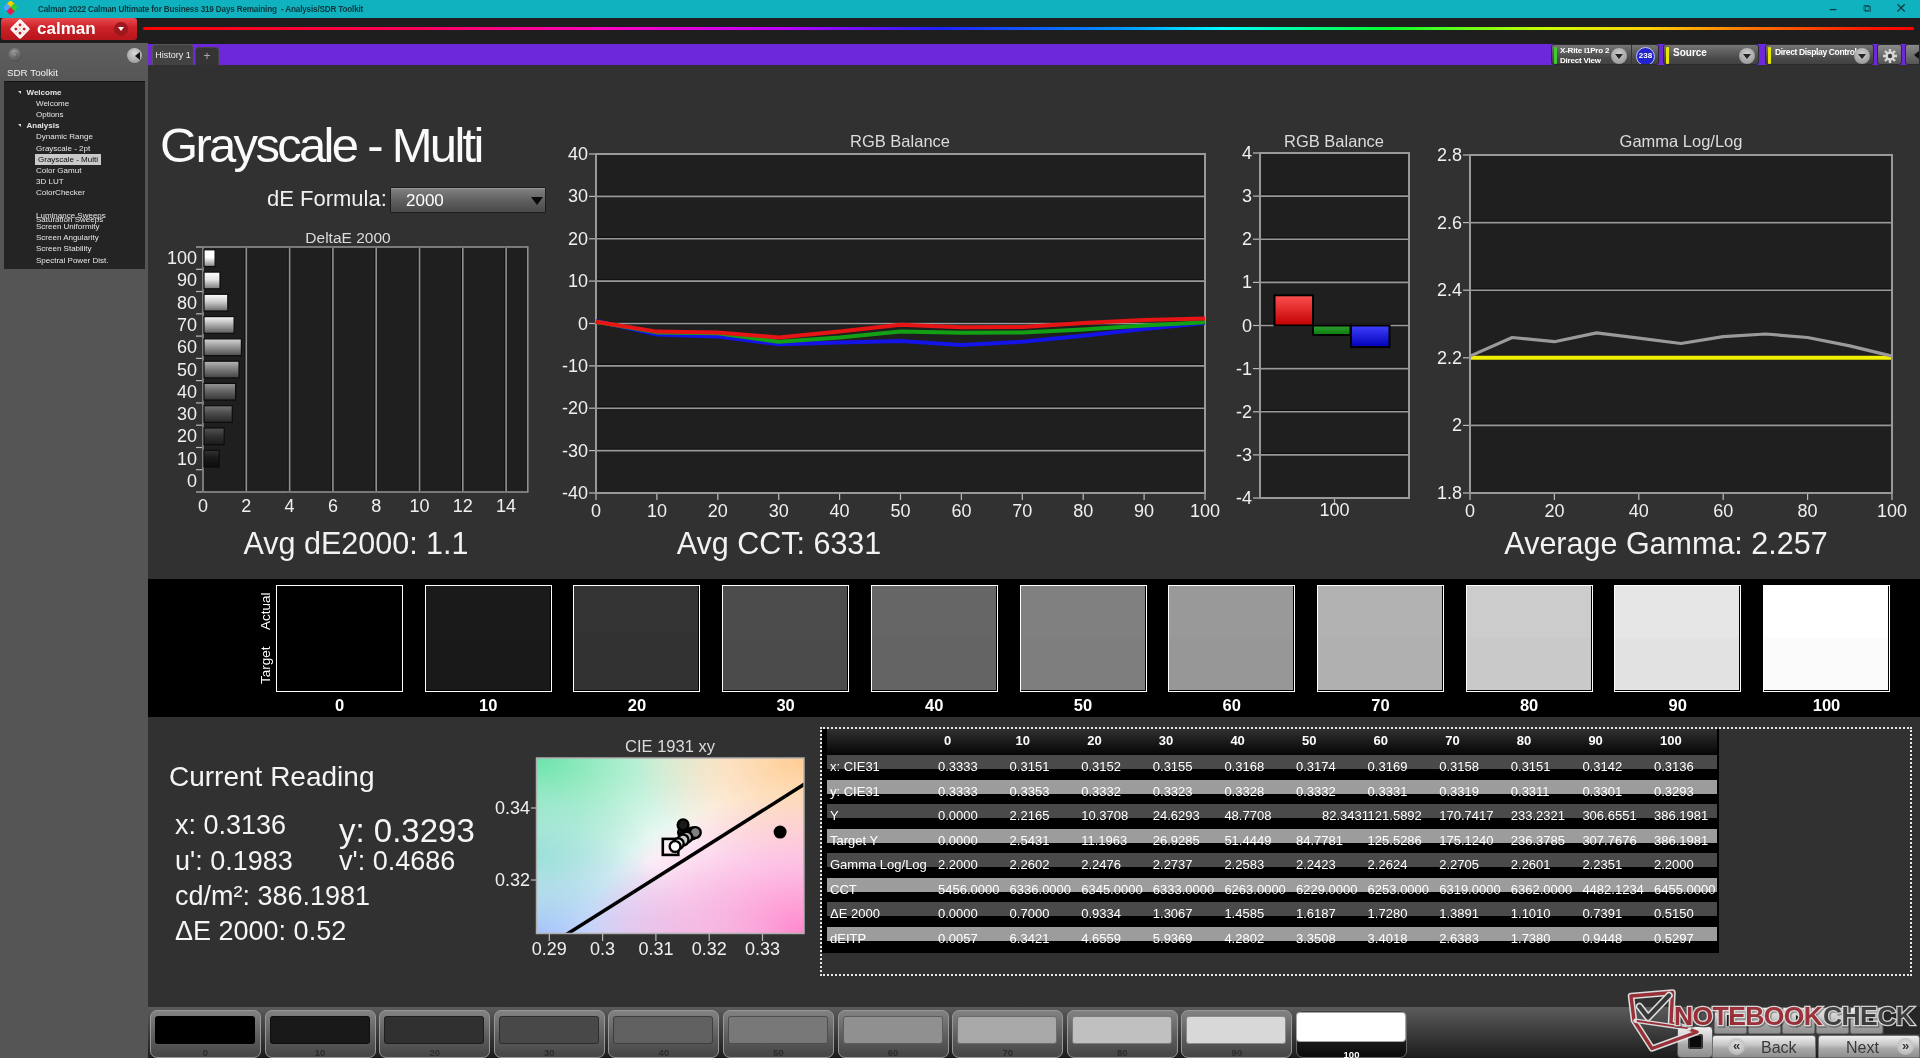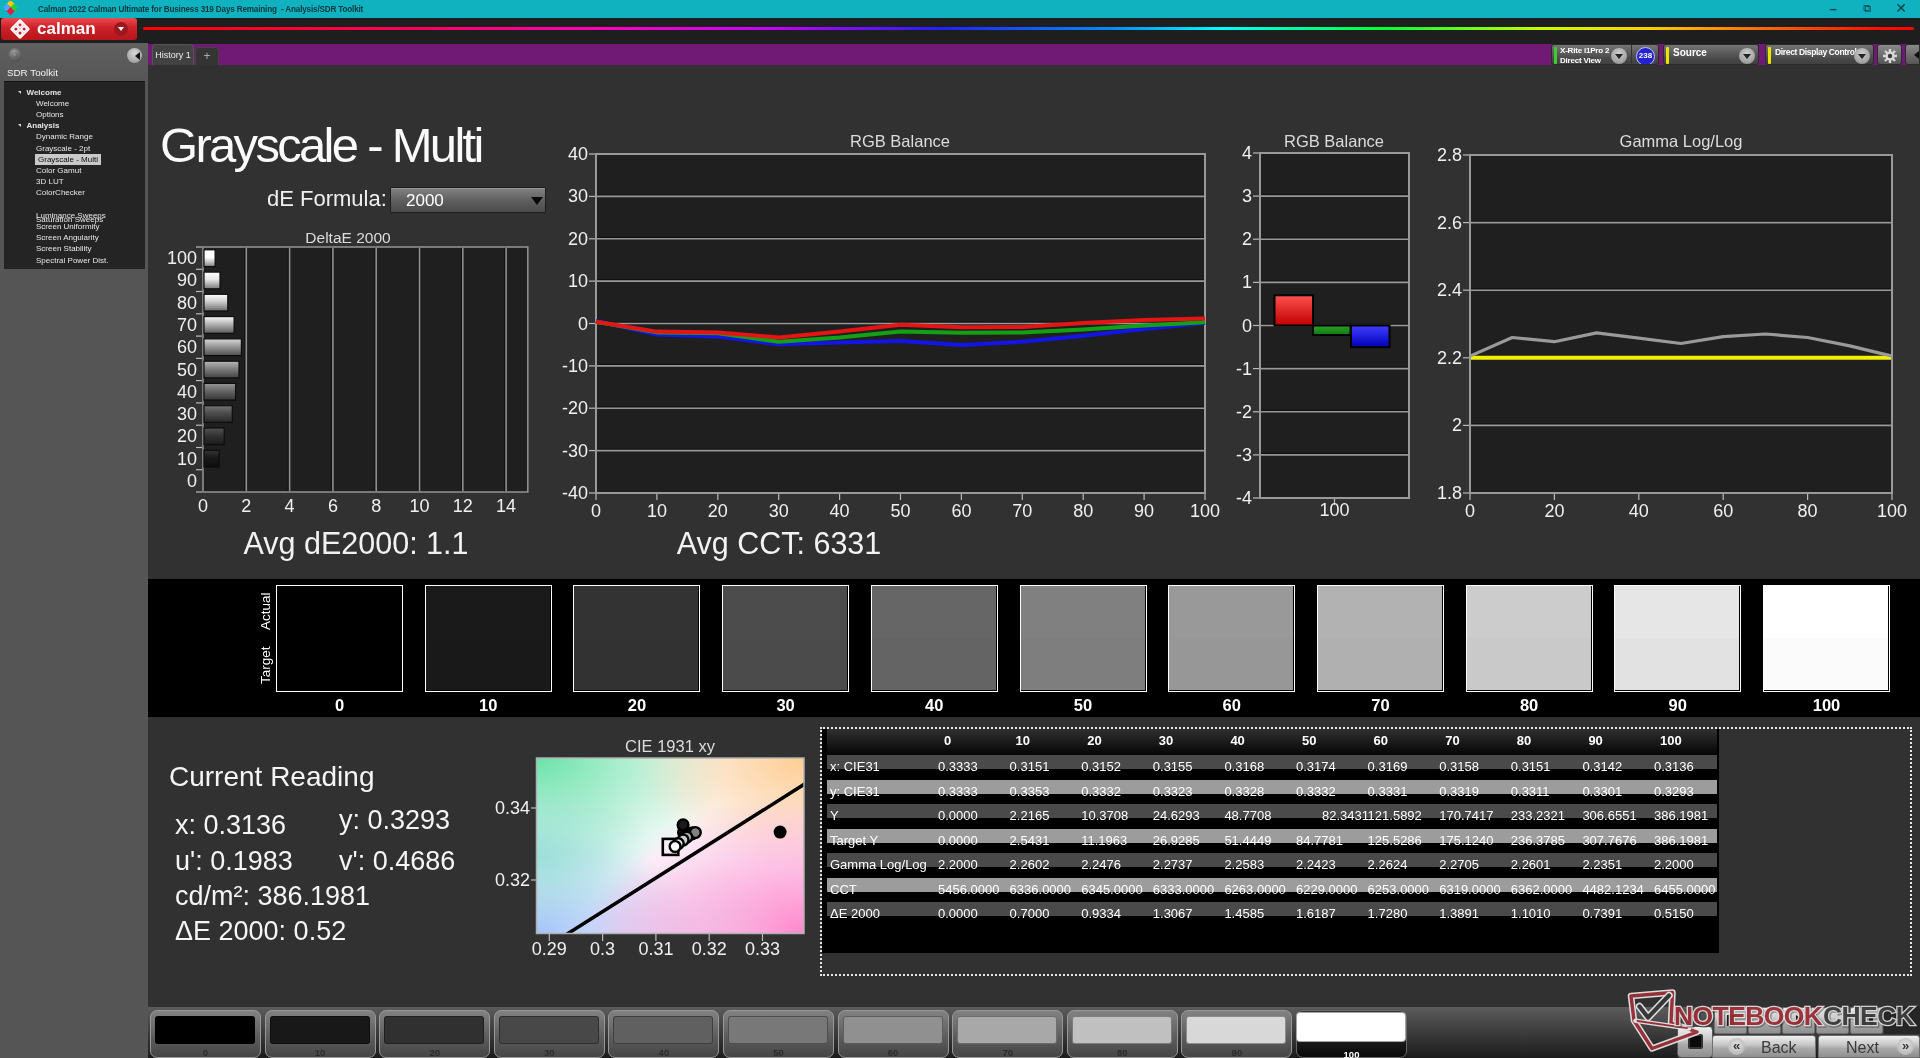--- a/index.html
+++ b/index.html
@@ -10,21 +10,21 @@
 #titletxt{left:38px;top:0;}
 .winbtn{top:0;height:18px;line-height:17px;font-size:13px;color:#073a41;text-align:center;width:30px;font-weight:normal;}
 #toprow{left:0;top:18px;width:1920px;height:26px;background:#1e1e1e;}
 #calbtn{left:1px;top:0px;width:136px;height:22px;border-radius:3px;
  background:linear-gradient(#ea4a50,#cb2127 45%,#b6161c);}
 #calbtn .txt{left:36px;top:0px;font-size:17px;font-weight:bold;color:#fff;line-height:21px;letter-spacing:0px;}
 #caldrop{left:113px;top:4px;width:14px;height:14px;border-radius:7px;background:#9c181d;}
 #caldrop:after{content:"";position:absolute;left:3.5px;top:5px;border:3.5px solid transparent;border-top:4.5px solid #fff;}
 #rainbow{left:143px;top:9px;width:1771px;height:3px;border-radius:2px;
  background:linear-gradient(to right,#ff0000,#ff0060 16%,#ff00c0 26%,#c000ff 36%,#2020ff 45%,#0090ff 55%,#00ffff 61%,#00ff30 70%,#c8ff00 79%,#ffd000 85%,#ff7000 91%,#ff1000 98%,#ff0000);}
-#tabrow{left:0;top:44px;width:1920px;height:21px;background:#701a75;}
+#tabrow{left:0;top:44px;width:1920px;height:21px;background:#6d28d9;}
 #histtab{left:152px;top:0px;width:42px;height:21px;background:#424242;border:1px solid #555;border-bottom:none;
  border-radius:4px 4px 0 0;color:#ededed;font-size:9px;text-align:center;line-height:20px;}
 #plustab{left:195px;top:3px;width:24px;height:18px;background:#343434;border:1px solid #444;border-bottom:none;
  border-radius:4px 4px 0 0;color:#aaa;font-size:12px;text-align:center;line-height:16px;}
 .widget{top:0px;height:21px;border-radius:3px;background:linear-gradient(#757575,#4a4a4a 70%,#414141);
  border:1px solid #2a2a2a;color:#fff;overflow:hidden;}
 .stripe{position:absolute;left:2px;top:2px;width:3px;height:17px;border-radius:1px;}
 .warrow{position:absolute;width:16px;height:16px;border-radius:8px;top:2.5px;
  background:radial-gradient(circle at 50% 35%,#cfcfcf,#8a8a8a);}
 .warrow:after{content:"";position:absolute;left:4px;top:6px;border:4px solid transparent;border-top:5px solid #222;}
@@ -468,20 +468,21 @@
       <text x="1723.2" y="517" text-anchor="middle" font-size="18" fill="#f0f0f0">60</text>
       <line x1="1807.6" y1="494" x2="1807.6" y2="500" stroke="#bbb" stroke-width="1.2"></line>
       <text x="1807.6" y="517" text-anchor="middle" font-size="18" fill="#f0f0f0">80</text>
       <line x1="1892.0" y1="494" x2="1892.0" y2="500" stroke="#bbb" stroke-width="1.2"></line>
       <text x="1892.0" y="517" text-anchor="middle" font-size="18" fill="#f0f0f0">100</text>
       <line x1="1471" y1="357.8" x2="1891" y2="357.8" stroke="#f0f000" stroke-width="4"></line>
       <polyline points="1470.0,356.1 1512.2,337.5 1554.4,341.7 1596.6,332.9 1638.8,338.1 1681.0,343.5 1723.2,336.7 1765.4,334.0 1807.6,337.5 1849.8,345.9 1892.0,356.1" fill="none" stroke="#9a9a9a" stroke-width="3.2" stroke-linejoin="round"></polyline>
     </svg>
     <div class="abs sumtxt" style="left:208px">Avg dE2000: 1.1</div>
     <div class="abs sumtxt" style="left:631px">Avg CCT: 6331</div>
+    <div class="abs sumtxt" style="left:1518px">Average Gamma: 2.257</div>
     <div class="abs" id="band">
       <div class="rotlab" style="top:5px;">Actual</div>
       <div class="rotlab" style="top:59px;">Target</div>
       <div class="patch" style="left:128.0px">
         <div class="phalf" style="top:0;background:#000000"></div>
         <div class="phalf" style="top:52px;background:#000000"></div>
       </div>
       <div class="pnum" style="left:128.0px">0</div>
       <div class="patch" style="left:276.7px">
         <div class="phalf" style="top:0;background:#1a1a1a"></div>
@@ -530,21 +531,21 @@
       <div class="pnum" style="left:1466.3px">90</div>
       <div class="patch" style="left:1615.0px">
         <div class="phalf" style="top:0;background:#ffffff"></div>
         <div class="phalf" style="top:52px;background:#fbfbfb"></div>
       </div>
       <div class="pnum" style="left:1615.0px">100</div>
     </div>
     <div class="abs" id="creading" style="top:695px">
       <div class="crline" style="left:-6px;top:1px;font-size:28px">Current Reading</div>
       <div class="crline" style="left:0;top:50px;font-size:27px">x: 0.3136</div>
-      <div class="crline" style="left:164px;top:45px;font-size:27px">y: 0.3293</div>
+      <div class="crline" style="left:164px;top:52px;font-size:33px">y: 0.3293</div>
       <div class="crline" style="left:0;top:86px;font-size:27px">u': 0.1983</div>
       <div class="crline" style="left:164px;top:86px;font-size:27px">v': 0.4686</div>
       <div class="crline" style="left:0;top:121px;font-size:27px">cd/m²: 386.1981</div>
       <div class="crline" style="left:0;top:156px;font-size:27px">ΔE 2000: 0.52</div>
     </div>
     <svg class="abs" style="left:344px;top:670px" width="333" height="240" viewBox="492 735 333 240">
       <defs>
         <radialGradient id="c1" cx="0" cy="0" r="0.9">
           <stop offset="0" stop-color="#63e2a5" stop-opacity="0.95"></stop>
           <stop offset="0.8" stop-color="#63e2a5" stop-opacity="0"></stop>
@@ -718,20 +719,34 @@
         <div class="tcell" style="left:254.2px">0.9334</div>
         <div class="tcell" style="left:325.8px">1.3067</div>
         <div class="tcell" style="left:397.4px">1.4585</div>
         <div class="tcell" style="left:469.0px">1.6187</div>
         <div class="tcell" style="left:540.6px">1.7280</div>
         <div class="tcell" style="left:612.2px">1.3891</div>
         <div class="tcell" style="left:683.8px">1.1010</div>
         <div class="tcell" style="left:755.4px">0.7391</div>
         <div class="tcell" style="left:827.0px">0.5150</div>
       </div>
+      <div class="trow" style="top:197.5px;background:#9c9c9c">
+        <div class="tcell" style="left:3px">dEITP</div>
+        <div class="tcell" style="left:111.0px">0.0057</div>
+        <div class="tcell" style="left:182.6px">6.3421</div>
+        <div class="tcell" style="left:254.2px">4.6559</div>
+        <div class="tcell" style="left:325.8px">5.9369</div>
+        <div class="tcell" style="left:397.4px">4.2802</div>
+        <div class="tcell" style="left:469.0px">3.3508</div>
+        <div class="tcell" style="left:540.6px">3.4018</div>
+        <div class="tcell" style="left:612.2px">2.6383</div>
+        <div class="tcell" style="left:683.8px">1.7380</div>
+        <div class="tcell" style="left:755.4px">0.9448</div>
+        <div class="tcell" style="left:827.0px">0.5297</div>
+      </div>
     </div>
   </div>
 <div class="abs" id="bottombar">
     <div class="bbtn" style="left:2.0px">
       <div class="sw" style="background:#000000"></div>
       <div class="lb">0</div>
     </div>
     <div class="bbtn" style="left:116.6px">
       <div class="sw" style="background:#181818"></div>
       <div class="lb">10</div>

